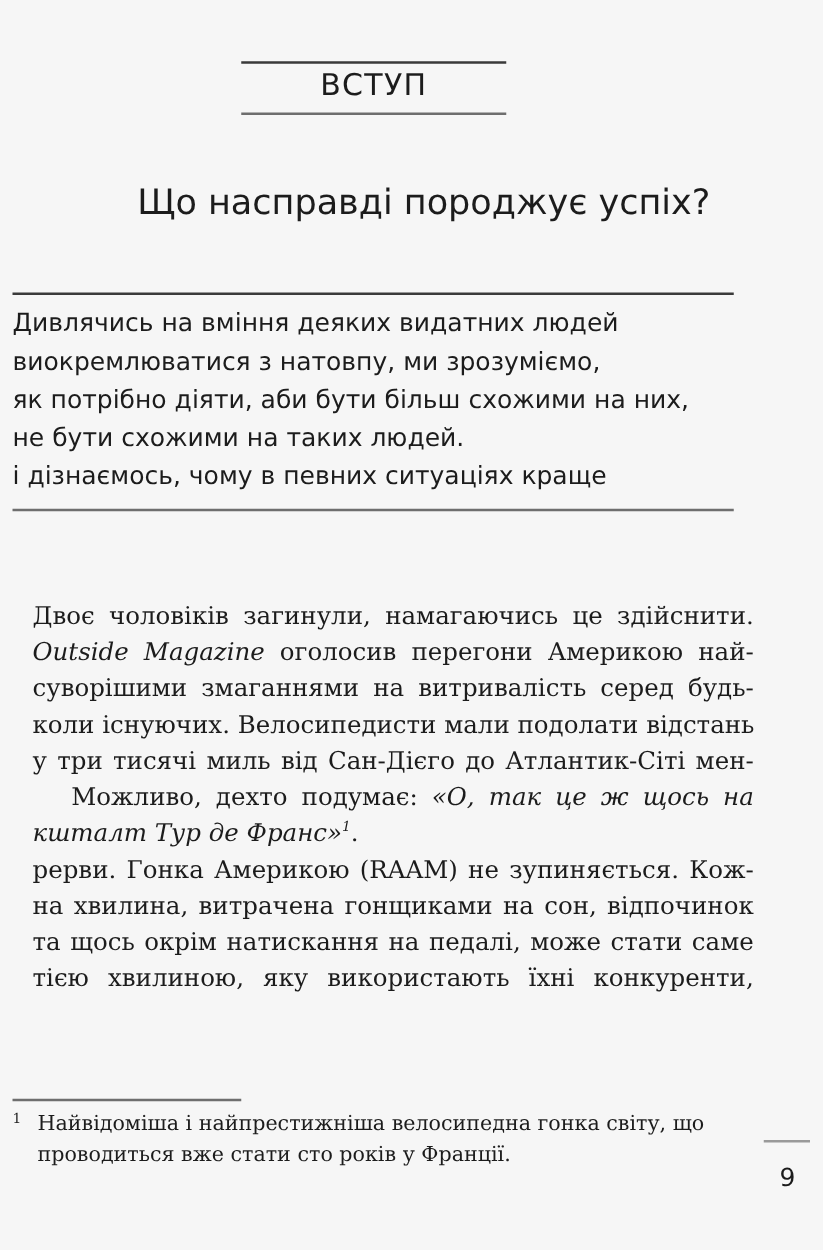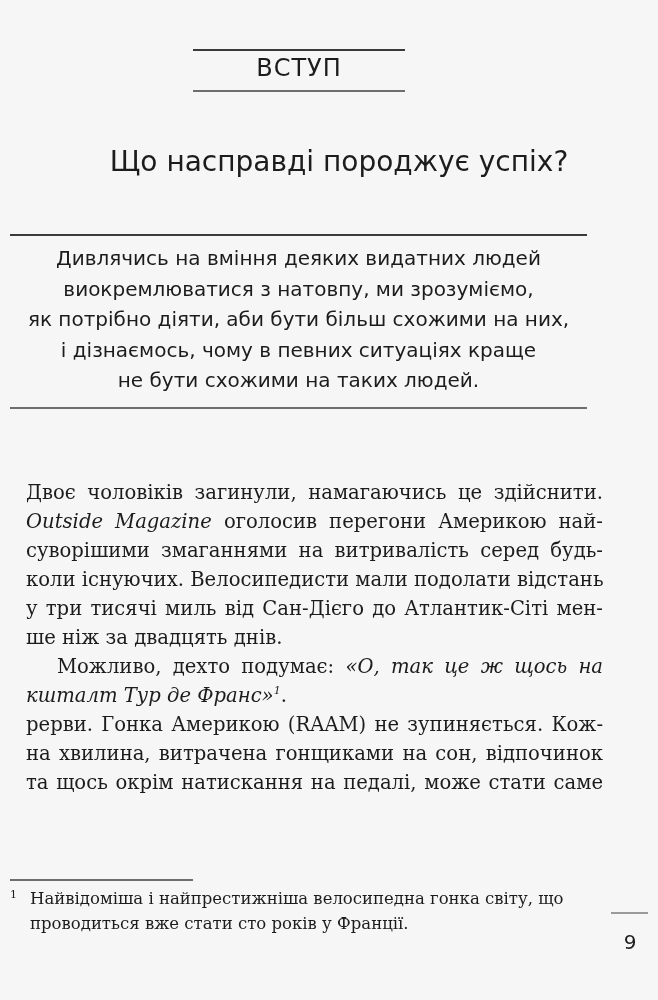--- a/index.html
+++ b/index.html
@@ -14,21 +14,21 @@
       text-align: center; font-family: "DejaVu Sans", sans-serif;
       font-size: 24px; letter-spacing: 1px; color: #1c1c1c;
     }
     .title {
       position: absolute; left: 0; width: 598px; top: 145px;
       text-align: center; font-family: "DejaVu Sans", sans-serif;
       font-size: 28px; color: #1c1c1c; margin-left: 40px;
     }
     .lead {
       position: absolute; left: 10px; width: 577px; top: 243px;
-      text-align: center; font-family: "DejaVu Sans", sans-serif;
+      text-align: left; font-family: "DejaVu Sans", sans-serif;
       font-size: 20px; line-height: 30.5px; color: #1c1c1c;
     }
     .lead span { display: block; white-space: nowrap; }
     .body {
       position: absolute; left: 26px; width: 577px; top: 478px;
       font-family: "DejaVu Serif", serif; font-size: 19.6px;
       line-height: 29px; color: #1c1c1c;
     }
     .line { display: block; white-space: nowrap; text-align: justify; text-align-last: justify; height: 29px; }
     .line.last { text-align-last: left; }
@@ -55,39 +55,39 @@
 <div class="chapter">ВСТУП</div>
 <div class="hr gray" style="left:193px;width:212px;top:90px;"></div>
 
 <div class="title">Що насправді породжує успіх?</div>
 
 <div class="hr" style="left:10px;width:577px;top:234px;"></div>
 <div class="lead">
   <span>Дивлячись на вміння деяких видатних людей</span>
   <span>виокремлюватися з натовпу, ми зрозуміємо,</span>
   <span>як потрібно діяти, аби бути більш схожими на них,</span>
+  <span>не бути схожими на таких людей.</span>
   <span>і дізнаємось, чому в певних ситуаціях краще</span>
-  <span>не бути схожими на таких людей.</span>
 </div>
 <div class="hr gray" style="left:10px;width:577px;top:407px;"></div>
 
 <div class="body">
   <span class="line">Двоє чоловіків загинули, намагаючись це здійснити.</span>
   <span class="line"><span class="it">Outside Magazine</span><span> оголосив перегони Америкою най-</span></span>
   <span class="line">суворішими змаганнями на витривалість серед будь-</span>
   <span class="line">коли існуючих. Велосипедисти мали подолати відстань</span>
   <span class="line">у три тисячі миль від Сан-Дієго до Атлантик-Сіті мен-</span>
-  <span class="line last">ше ніж за двадцять днів.</span>
 
   <span class="line indent"><span>Можливо, дехто подумає: </span><span class="it">«О, так це ж щось на</span></span>
   <span class="line last"><span class="it">кшталт Тур де Франс»</span><sup class="it">1</sup><span>.</span></span>
 
   <span class="line">рерви. Гонка Америкою (RAAM) не зупиняється. Кож-</span>
   <span class="line">на хвилина, витрачена гонщиками на сон, відпочинок</span>
   <span class="line">та щось окрім натискання на педалі, може стати саме</span>
+  <span class="line">тією хвилиною, яку використають їхні конкуренти,</span>
 </div>
 
 <div class="hr gray" style="left:10px;width:183px;top:879px;height:1.5px;"></div>
 <div class="footnote">
   <span class="fn-mark">1</span>
   <span class="fn-text">
     <span>Найвідоміша і найпрестижніша велосипедна гонка світу, що</span>
     <span>проводиться вже стати сто років у Франції.</span>
   </span>
 </div>

